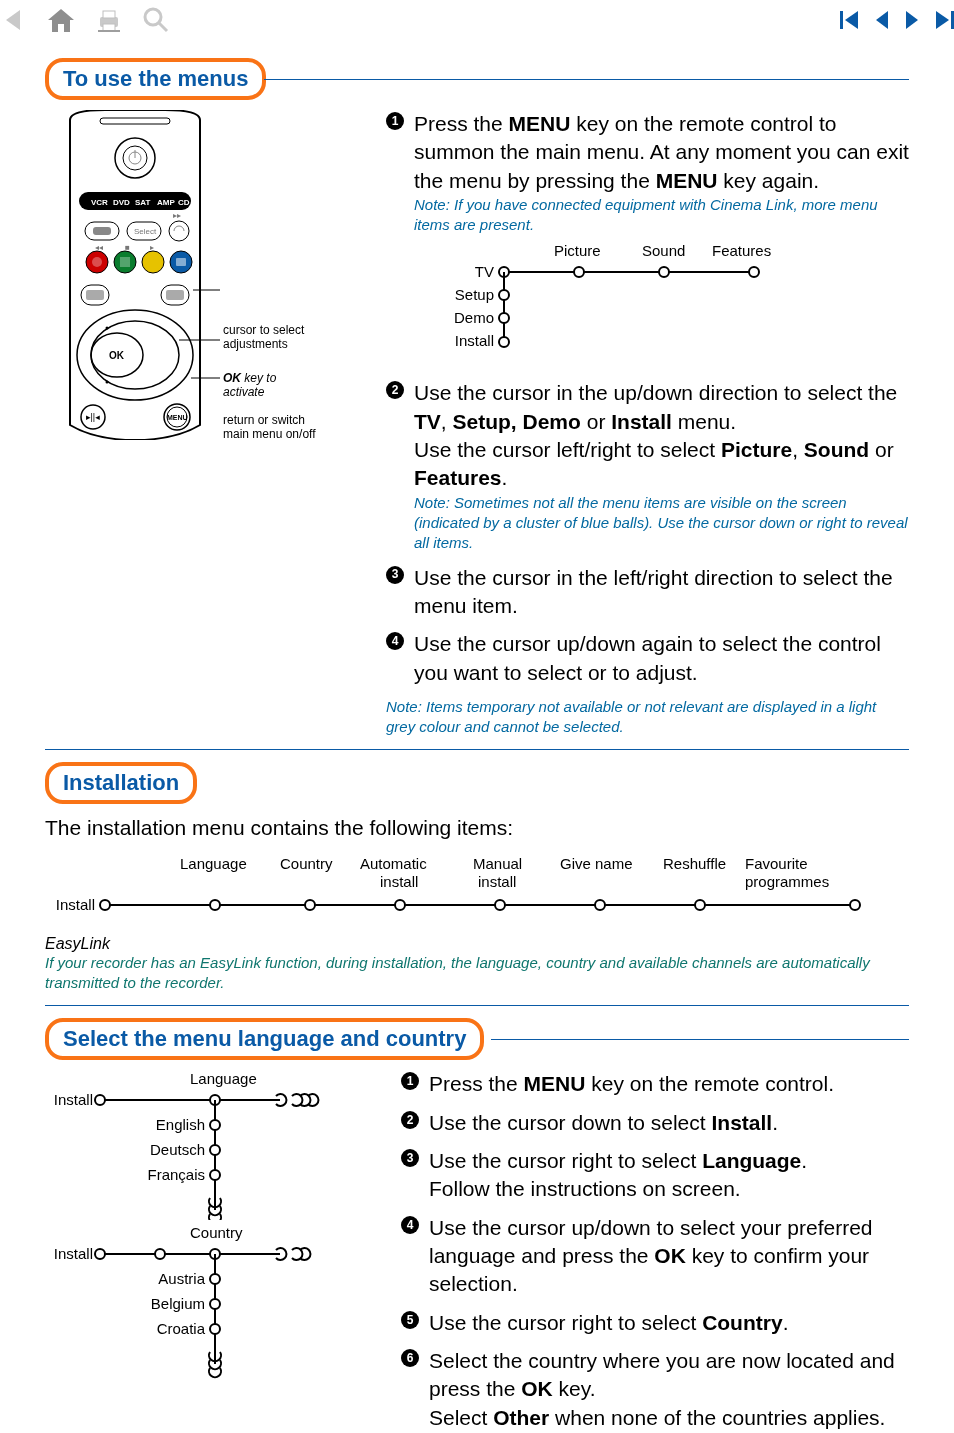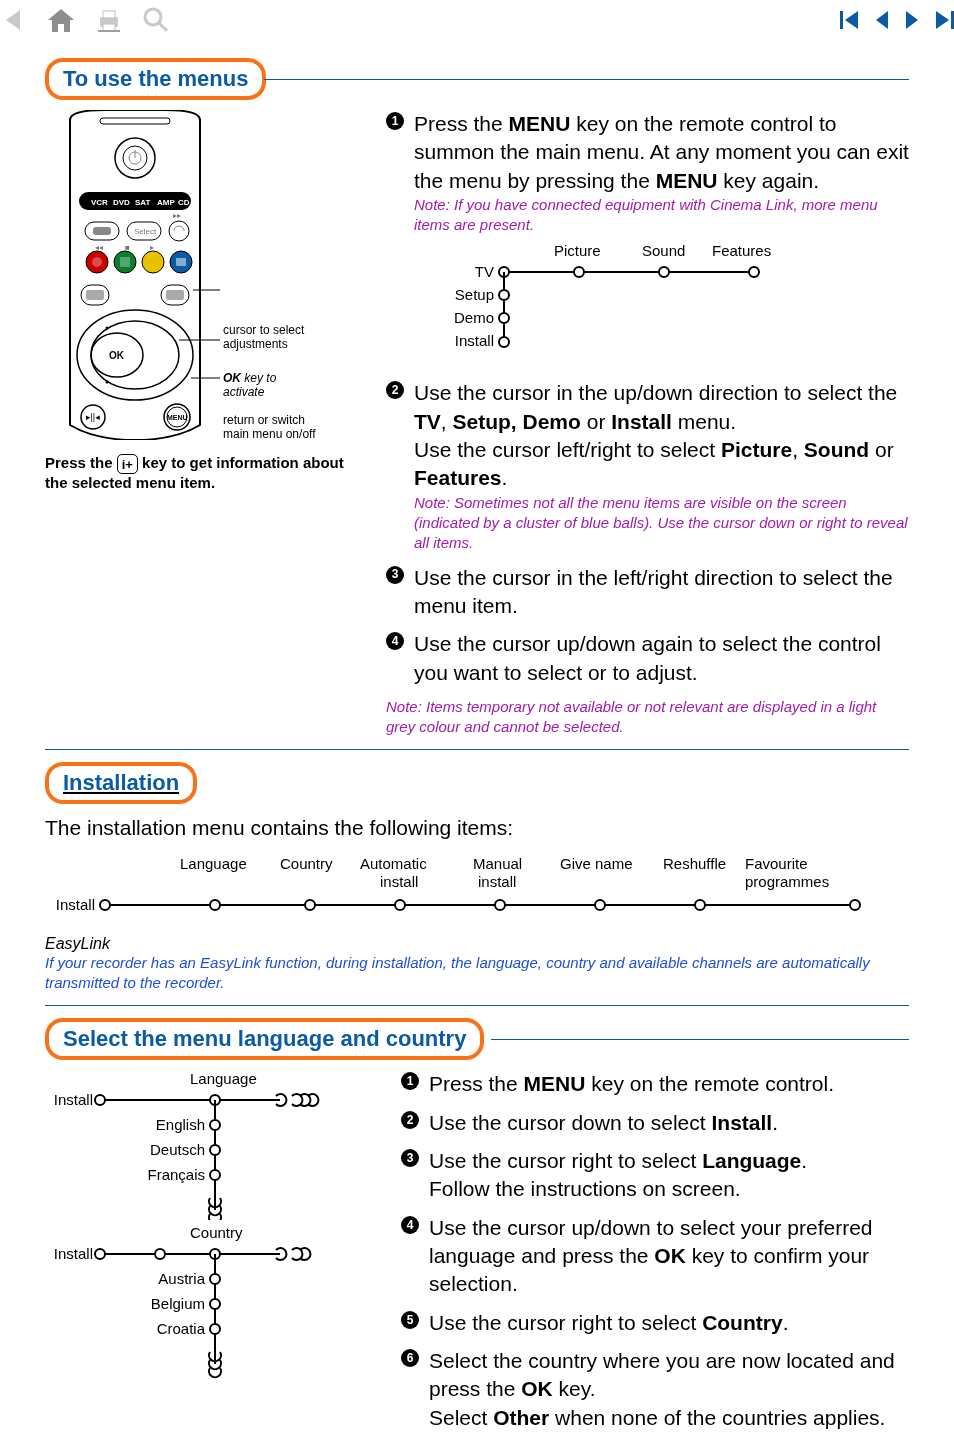--- a/index.html
+++ b/index.html
@@ -81,21 +81,21 @@
     background: #000;
     color: #fff;
     font-size: 12px;
     font-weight: bold;
     display: flex;
     align-items: center; justify-content: center;
     margin-top: 2px;
   }
   .note {
     font-style: italic;
-    color: #a21caf;
+    color: #0369a1;
     font-size: 15px;
     line-height: 1.35;
   }
   .body-text { font-size: 21px; line-height: 1.35; }
   
   .keyicon {
     display:inline-flex;
     align-items:center;
     justify-content:center;
     border:1.5px solid #000;
@@ -274,23 +274,20 @@
         </div>
         <div class="remote-label" style="left:178px; top:216px;font-style:italic;">
           <b>OK</b><span> key to</span><br>
           <span>activate</span>
         </div>
         <div class="remote-label" style="left:178px; top:258px;">
           <span>return or switch</span><br>
           <span>main menu on/off</span>
         </div>
       </div>
-      <div class="caption">
-        <b>Press the </b><span class="keyicon">i+</span><b> key to get information about the selected menu item.</b>
-      </div>
     </div>
 
     <div class="right-col">
       <ul class="numlist">
         <li>
           <span class="numcircle">1</span>
           <div>
             <span class="body-text">
               <span>Press the </span><b>MENU</b><span> key on the remote control to summon the main menu. At any moment you can exit the menu by pressing the </span><b>MENU</b><span> key again.</span>
             </span>
@@ -345,21 +342,21 @@
           <div class="body-text">Use the cursor up/down again to select the control you want to select or to adjust.</div>
         </li>
       </ul>
 
       <div class="note" style="margin-top:8px;">Note: Items temporary not available or not relevant are displayed in a light grey colour and cannot be selected.</div>
     </div>
   </div>
 
   <hr class="hr-blue">
 
-  <div class="pill-row" style="margin-top:0;text-decoration:underline;">
+  <div class="pill-row" style="margin-top:0;">
     <span class="pill">Installation</span>
   </div>
   <div class="body-text">The installation menu contains the following items:</div>
 
   <div class="install-row">
     <svg width="860" height="70">
 
       <text x="135" y="18" font-size="15">Language</text>
       <text x="235" y="18" font-size="15">Country</text>
       <text x="315" y="18" font-size="15">Automatic</text>
@@ -380,21 +377,21 @@
       <circle cx="265" cy="54" r="5" fill="#fff" stroke="#000" stroke-width="2"></circle>
       <circle cx="355" cy="54" r="5" fill="#fff" stroke="#000" stroke-width="2"></circle>
       <circle cx="455" cy="54" r="5" fill="#fff" stroke="#000" stroke-width="2"></circle>
       <circle cx="555" cy="54" r="5" fill="#fff" stroke="#000" stroke-width="2"></circle>
       <circle cx="655" cy="54" r="5" fill="#fff" stroke="#000" stroke-width="2"></circle>
       <circle cx="810" cy="54" r="5" fill="#fff" stroke="#000" stroke-width="2"></circle>
     </svg>
   </div>
 
   <div class="subhead">EasyLink</div>
-  <div class="note" style="color:#1d4ed8;">If your recorder has an EasyLink function, during installation, the language, country and available channels are automatically transmitted to the recorder.</div>
+  <div class="note" style="color:#0f766e;">If your recorder has an EasyLink function, during installation, the language, country and available channels are automatically transmitted to the recorder.</div>
 
   <hr class="hr-blue">
 
   <div class="pill-row" style="margin-top:0;gap:9px;">
     <span class="pill">Select the menu language and country</span>
     <span class="pill-line"></span>
   </div>
 
   <div class="sel-two-col">
 

